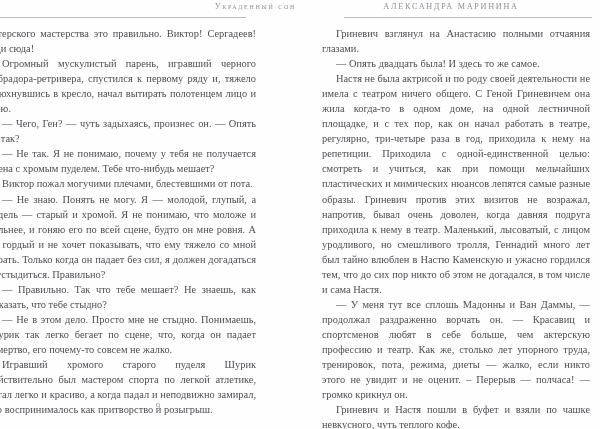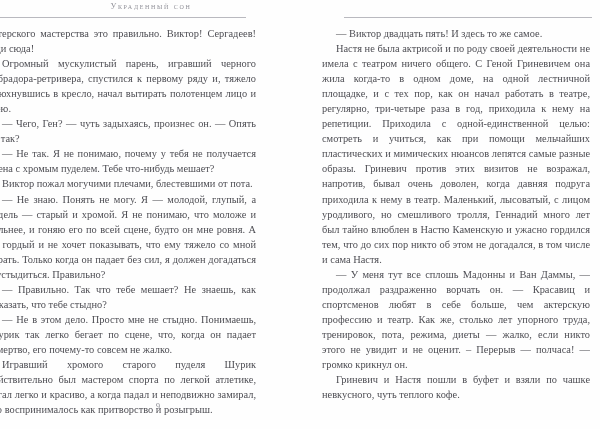--- a/index.html
+++ b/index.html
@@ -61,20 +61,21 @@
     width: 100%;
     text-align: center;
     font-size: 8.2px;
     letter-spacing: 1.7px;
     color: #8e8e96;
     white-space: nowrap;
   }
   .page-left .runhead-text {
     left: 6px;
     font-variant: small-caps;
+    text-align: right;
   }
   .page-right .runhead-text {
     left: -4px;
   }
   .runhead-rule {
     position: absolute;
     top: 17px;
     height: 1px;
     background: #b9b9bf;
   }
@@ -154,25 +155,27 @@
       <p>— Не в этом дело. Просто мне не стыдно. Понимаешь, Шурик так легко бегает по сцене, что, когда он падает замертво, его почему-то совсем не жалко.</p>
       <p>Игравший хромого старого пуделя Шурик действительно был мастером спорта по легкой атлетике, бегал легко и красиво, а когда падал и неподвижно замирал, это воспринималось как притворство и розыгрыш.</p>
     </div>
 
     <div class="folio">9</div>
   </div>
 
   <div class="page page-right">
 
     <div class="runhead">
+      <div class="runhead-text">АЛЕКСАНДРА МАРИНИНА</div>
       <div class="runhead-rule"></div>
     </div>
 
     <div class="textblock">
-      <p>— Виктор двадцать пять! И здесь то же самое.</p>
+      <p>Гриневич взглянул на Анастасию полными отчаяния глазами.</p>
+      <p>— Опять двадцать была! И здесь то же самое.</p>
       <p>Настя не была актрисой и по роду своей деятельности не имела с театром ничего общего. С Геной Гриневичем она жила когда-то в одном доме, на одной лестничной площадке, и с тех пор, как он начал работать в театре, регулярно, три-четыре раза в год, приходила к нему на репетиции. Приходила с одной-единственной целью: смотреть и учиться, как при помощи мельчайших пластических и мимических нюансов лепятся самые разные образы. Гриневич против этих визитов не возражал, напротив, бывал очень доволен, когда давняя подруга приходила к нему в театр. Маленький, лысоватый, с лицом уродливого, но смешливого тролля, Геннадий много лет был тайно влюблен в Настю Каменскую и ужасно гордился тем, что до сих пор никто об этом не догадался, в том числе и сама Настя.</p>
       <p class="gap">— У меня тут все сплошь Мадонны и Ван Даммы, — продолжал раздраженно ворчать он. — Красавиц и спортсменов любят в себе больше, чем актерскую профессию и театр. Как же, столько лет упорного труда, тренировок, пота, режима, диеты — жалко, если никто этого не увидит и не оценит. – Перерыв — полчаса! — громко крикнул он.</p>
       <p>Гриневич и Настя пошли в буфет и взяли по чашке невкусного, чуть теплого кофе.</p>
     </div>
 
   </div>
 
 </div>
 
 </body></html>

